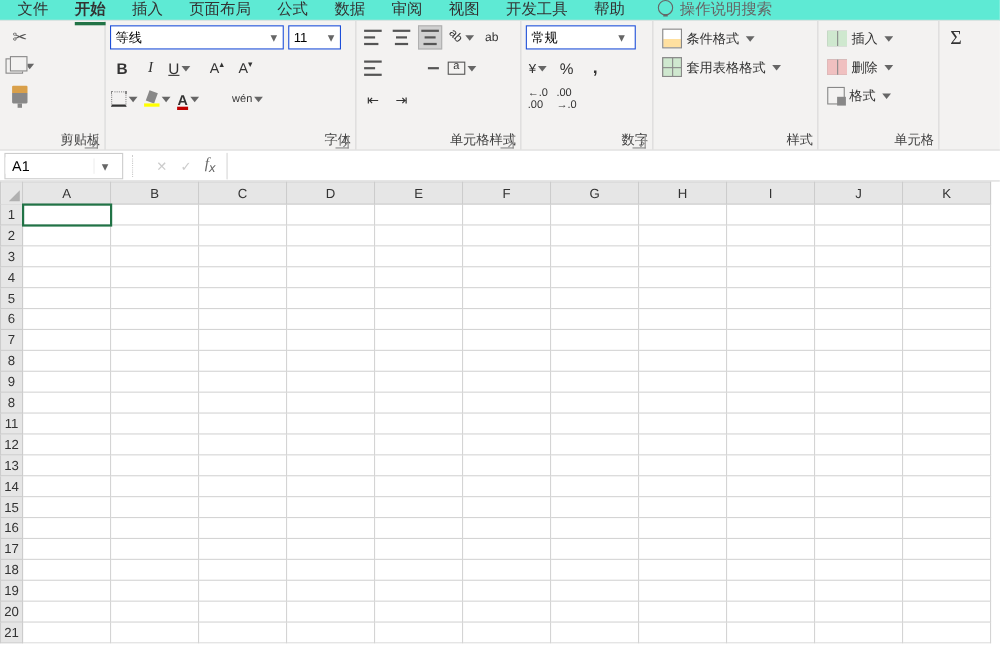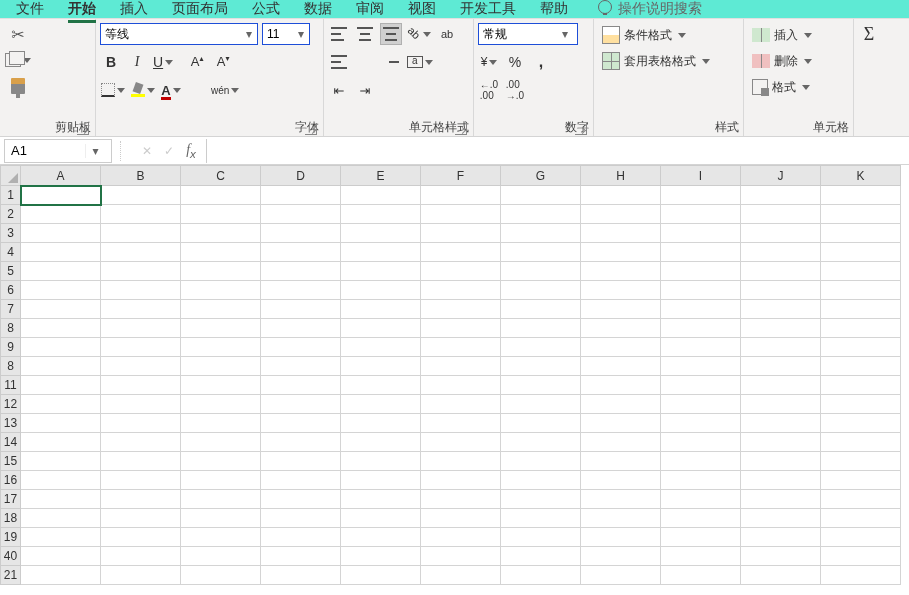--- a/index.html
+++ b/index.html
@@ -679,21 +679,21 @@
           <td class="cell"></td>
           <td class="cell"></td>
           <td class="cell"></td>
           <td class="cell"></td>
           <td class="cell"></td>
           <td class="cell"></td>
           <td class="cell"></td>
           <td class="cell"></td>
         </tr>
         <tr>
-          <th class="rowh">40</th>
+          <th class="rowh">20</th>
           <td class="cell"></td>
           <td class="cell"></td>
           <td class="cell"></td>
           <td class="cell"></td>
           <td class="cell"></td>
           <td class="cell"></td>
           <td class="cell"></td>
           <td class="cell"></td>
           <td class="cell"></td>
           <td class="cell"></td>

